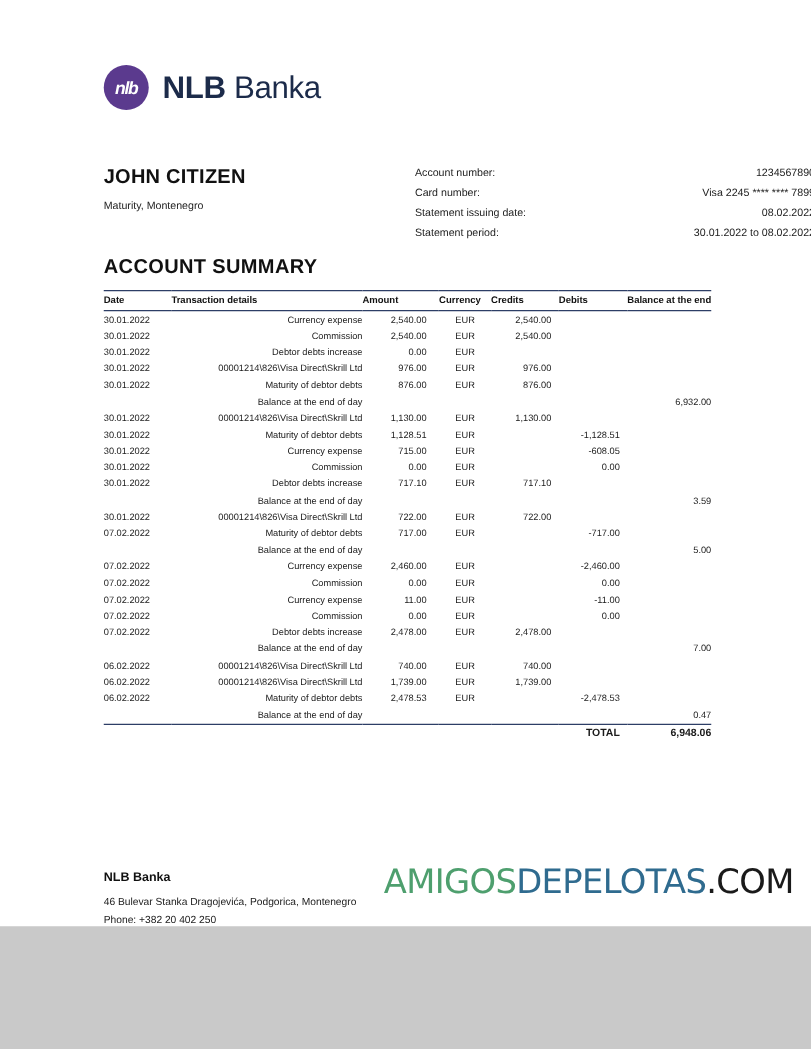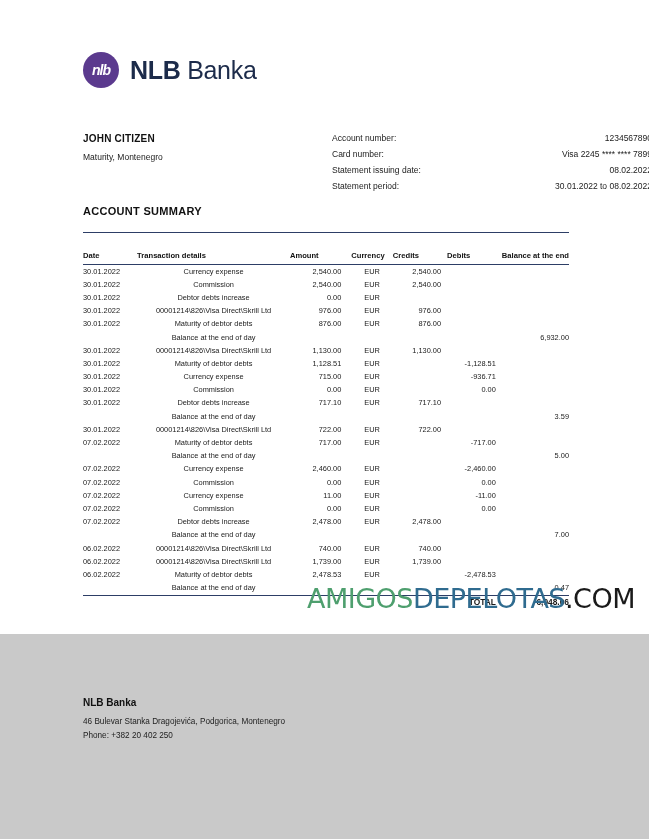--- a/index.html
+++ b/index.html
@@ -9,21 +9,21 @@
   }
   body {
     width: 649px;
     height: 839px;
     font-family: "Liberation Sans", sans-serif;
     overflow: hidden;
   }
   .page {
     position: relative;
     width: 649px;
-    height: 634px;
+    height: 741px;
     background: #ffffff;
     box-sizing: border-box;
   }
   
   .logo-row {
     position: absolute;
     left: 83px;
     top: 52px;
     display: flex;
     align-items: center;
@@ -60,21 +60,21 @@
   
   .info-block {
     position: absolute;
     left: 83px;
     top: 133px;
     width: 486px;
     font-size: 8.5px;
     color: #1a1a1a;
   }
   .cust-name {
-    font-size: 10px;
+    font-size: 16px;
     font-weight: bold;
     color: #111111;
     margin-bottom: 7px;
     letter-spacing: 0.2px;
   }
   .cust-line {
     font-size: 8.5px;
     line-height: 13px;
     color: #222;
   }
@@ -92,21 +92,21 @@
     color: #222;
   }
   .acct-table td.lbl { text-align: left; }
   .acct-table td.val { text-align: right; }
 
   
   .section-title {
     position: absolute;
     left: 83px;
     top: 205px;
-    font-size: 11px;
+    font-size: 16px;
     font-weight: bold;
     color: #111;
     letter-spacing: 0.3px;
   }
 
   
   .stmt-wrap {
     position: absolute;
     left: 83px;
     top: 232px;
@@ -115,33 +115,33 @@
   table.stmt {
     width: 486px;
     border-collapse: collapse;
     font-size: 7.4px;
     color: #1a1a1a;
   }
   table.stmt thead th {
     font-size: 7.6px;
     font-weight: bold;
     color: #111;
-    padding: 18px 0 4px 0;
+    padding: 2px 0 4px 0;
     border-top: 1.6px solid #2d3e66;
     border-bottom: 1.6px solid #2d3e66;
     text-align: left;
     white-space: nowrap;
   }
   table.stmt tbody td {
     padding: 1.6px 0;
     white-space: nowrap;
     line-height: 10px;
   }
   .c-date   { width: 54px; text-align: left; padding-right: 4px !important;}
-  .c-det    { width: 164px; text-align: center; }
+  .c-det    { width: 164px; text-align: right; }
   .c-amt    { width: 58px; text-align: right; padding-right: 10px !important; }
   .c-cur    { width: 44px; text-align: center; }
   .c-cred   { width: 54px; text-align: right; padding-right: 6px !important;}
   .c-deb    { width: 54px; text-align: right; padding-right: 6px !important;}
   .c-bal    { width: 58px; text-align: right; }
   thead .c-amt { text-align: right; }
   thead .c-cred { text-align: right; }
   thead .c-deb { text-align: right; }
   thead .c-bal { text-align: right; }
   tr.eod td { }
@@ -315,21 +315,21 @@
             <td class="c-cred"></td>
             <td class="c-deb">-1,128.51</td>
             <td class="c-bal"></td>
           </tr>
           <tr>
             <td class="c-date">30.01.2022</td>
             <td class="c-det">Currency expense</td>
             <td class="c-amt">715.00</td>
             <td class="c-cur">EUR</td>
             <td class="c-cred"></td>
-            <td class="c-deb">-936.71</td>
+            <td class="c-deb">-608.05</td>
             <td class="c-bal"></td>
           </tr>
           <tr>
             <td class="c-date">30.01.2022</td>
             <td class="c-det">Commission</td>
             <td class="c-amt">0.00</td>
             <td class="c-cur">EUR</td>
             <td class="c-cred"></td>
             <td class="c-deb">0.00</td>
             <td class="c-bal"></td>

